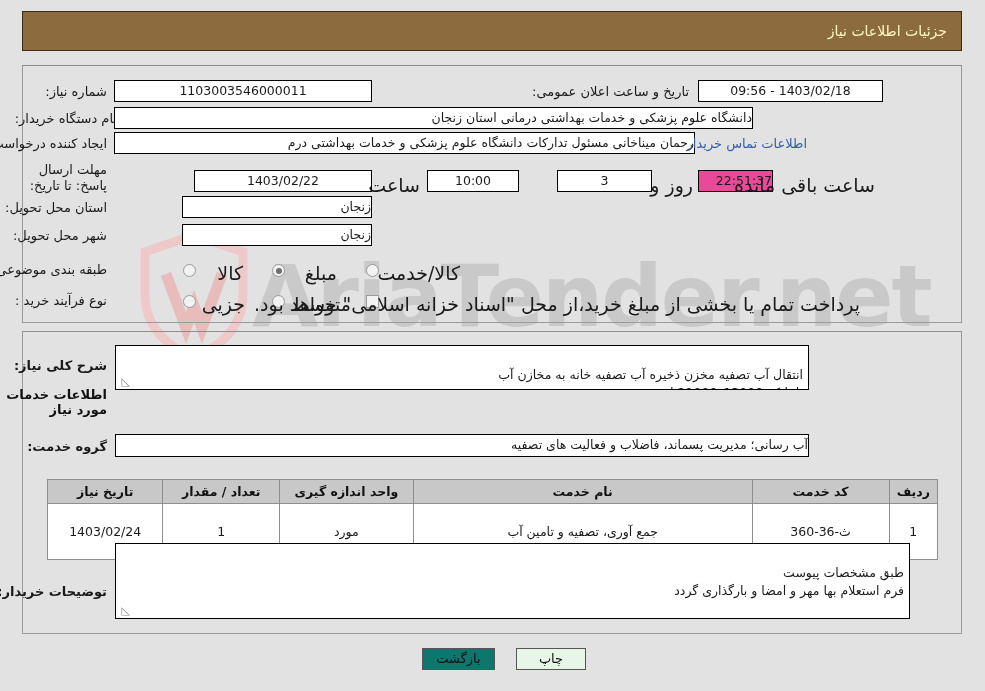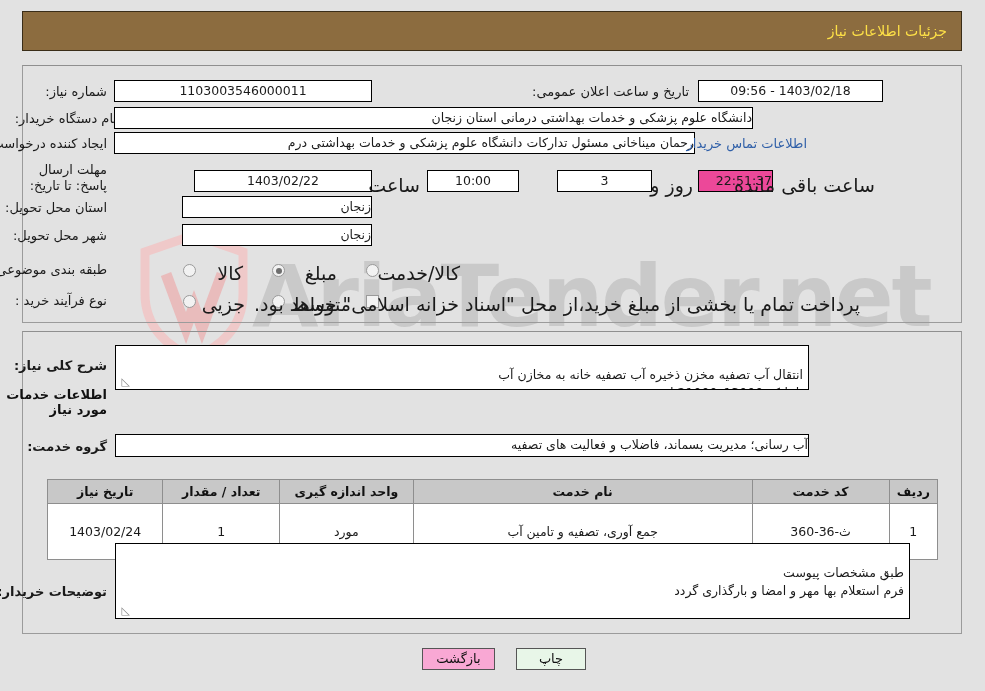--- a/index.html
+++ b/index.html
@@ -38,21 +38,21 @@
   .page{position:relative;z-index:2;width:985px;height:691px;}
 
   
   .titlebar{
     position:absolute;left:22px;top:11px;width:940px;height:40px;
     background:#8c6c3f;border:1px solid #3a2d18;
     box-sizing:border-box;
   }
   .titlebar .t{
     position:absolute;right:14px;top:11px;
-    color:#fde047;font-size:14px;
+    color:#fef9c3;font-size:14px;
   }
 
   
   .panel{
     position:absolute;
     border:1px solid #9b9b9b;
     border-top-color:#8f8f8f;
     background:transparent;
     box-sizing:border-box;
   }
@@ -124,21 +124,21 @@
   }
 
   
   .btn{
     position:absolute;box-sizing:border-box;
     border:1px solid #555;font-size:13px;
     text-align:center;line-height:20px;height:22px;
     cursor:pointer;color:#111;
   }
   .btn.print{background:#e8f6e8;}
-  .btn.back{background:#f9a8d4;}
+  .btn.back{background:#0f766e;}
 </style>
 </head>
 <body>
 
 <div class="watermark">
   <div class="wm-inner">
     <svg class="wm-shield" viewBox="0 0 108 128">
       <path d="M54 3 L103 20 V62 C103 95 80 116 54 125 C28 116 5 95 5 62 V20 Z" fill="none" stroke="#efc9c9" stroke-width="9"></path>
       <path d="M26 42 L46 96 L54 74 L62 96 L82 42" fill="none" stroke="#e9bcbc" stroke-width="11" stroke-linejoin="miter"></path>
     </svg>

